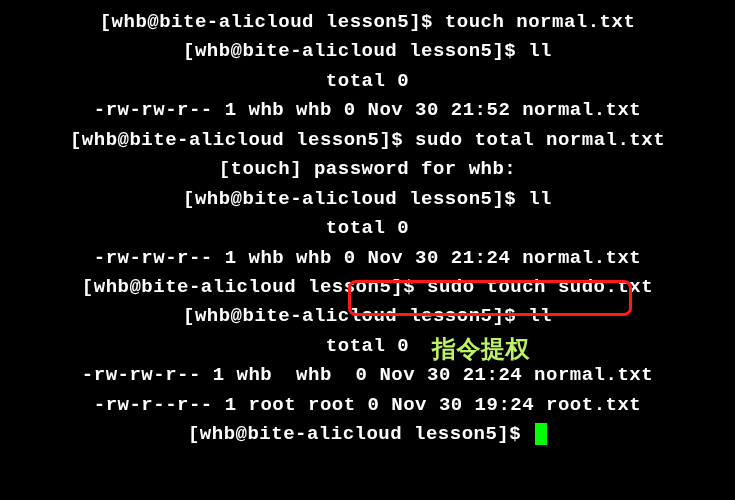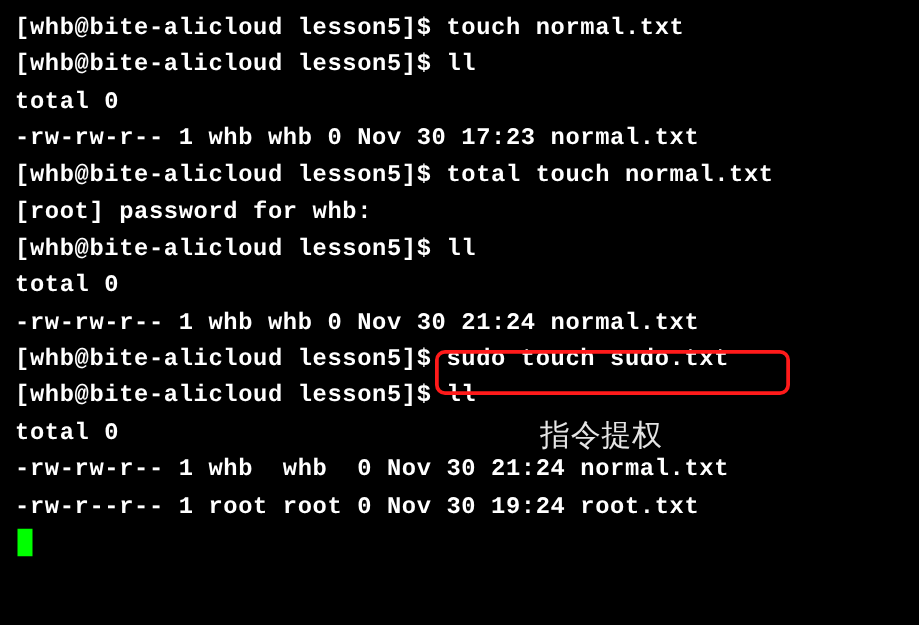--- a/index.html
+++ b/index.html
@@ -16,59 +16,60 @@
       width: 735px;
       height: 500px;
       line-height: 1.55;
       font-weight: bold;
       letter-spacing: 0.5px;
       position: relative;
     }
     .line {
       white-space: pre;
       position: relative;
+      text-align: center;
     }
     .highlight-box {
       position: absolute;
       border: 3px solid #ff1a1a;
       border-radius: 8px;
       pointer-events: none;
       z-index: 10;
     }
     .annotation {
       position: absolute;
-      color: #e5e5e5;
+      color: #bef264;
       font-family: 'Microsoft YaHei', SimHei, sans-serif;
       font-size: 24px;
-      font-weight: normal;
+      font-weight: bold;
       z-index: 10;
     }
     .cursor {
       display: inline-block;
       width: 12px;
       height: 22px;
       background: #00ff00;
       vertical-align: middle;
       margin-left: 2px;
     }
   </style>
 </head>
 <body>
 
 <div class="line">[whb@bite-alicloud lesson5]$ touch normal.txt</div>
 <div class="line">[whb@bite-alicloud lesson5]$ ll</div>
 <div class="line">total 0</div>
-<div class="line">-rw-rw-r-- 1 whb whb 0 Nov 30 17:23 normal.txt</div>
-<div class="line">[whb@bite-alicloud lesson5]$ total touch normal.txt</div>
-<div class="line">[root] password for whb:</div>
+<div class="line">-rw-rw-r-- 1 whb whb 0 Nov 30 21:52 normal.txt</div>
+<div class="line">[whb@bite-alicloud lesson5]$ sudo total normal.txt</div>
+<div class="line">[touch] password for whb:</div>
 <div class="line">[whb@bite-alicloud lesson5]$ ll</div>
 <div class="line">total 0</div>
 <div class="line">-rw-rw-r-- 1 whb whb 0 Nov 30 21:24 normal.txt</div>
 <div class="line">[whb@bite-alicloud lesson5]$ sudo touch sudo.txt</div>
 <div class="line">[whb@bite-alicloud lesson5]$ ll</div>
 <div class="line">total 0</div>
 <div class="line">-rw-rw-r-- 1 whb  whb  0 Nov 30 21:24 normal.txt</div>
 <div class="line">-rw-r--r-- 1 root root 0 Nov 30 19:24 root.txt</div>
-<div class="line"><span class="cursor"></span></div>
+<div class="line"><span>[whb@bite-alicloud lesson5]$ </span><span class="cursor"></span></div>
 
 <div class="highlight-box" style="top:280px;left:348px;width:284px;height:36px;"></div>
 
 <div class="annotation" style="top:330px;left:432px;">指令提权</div>
 
 </body></html>

